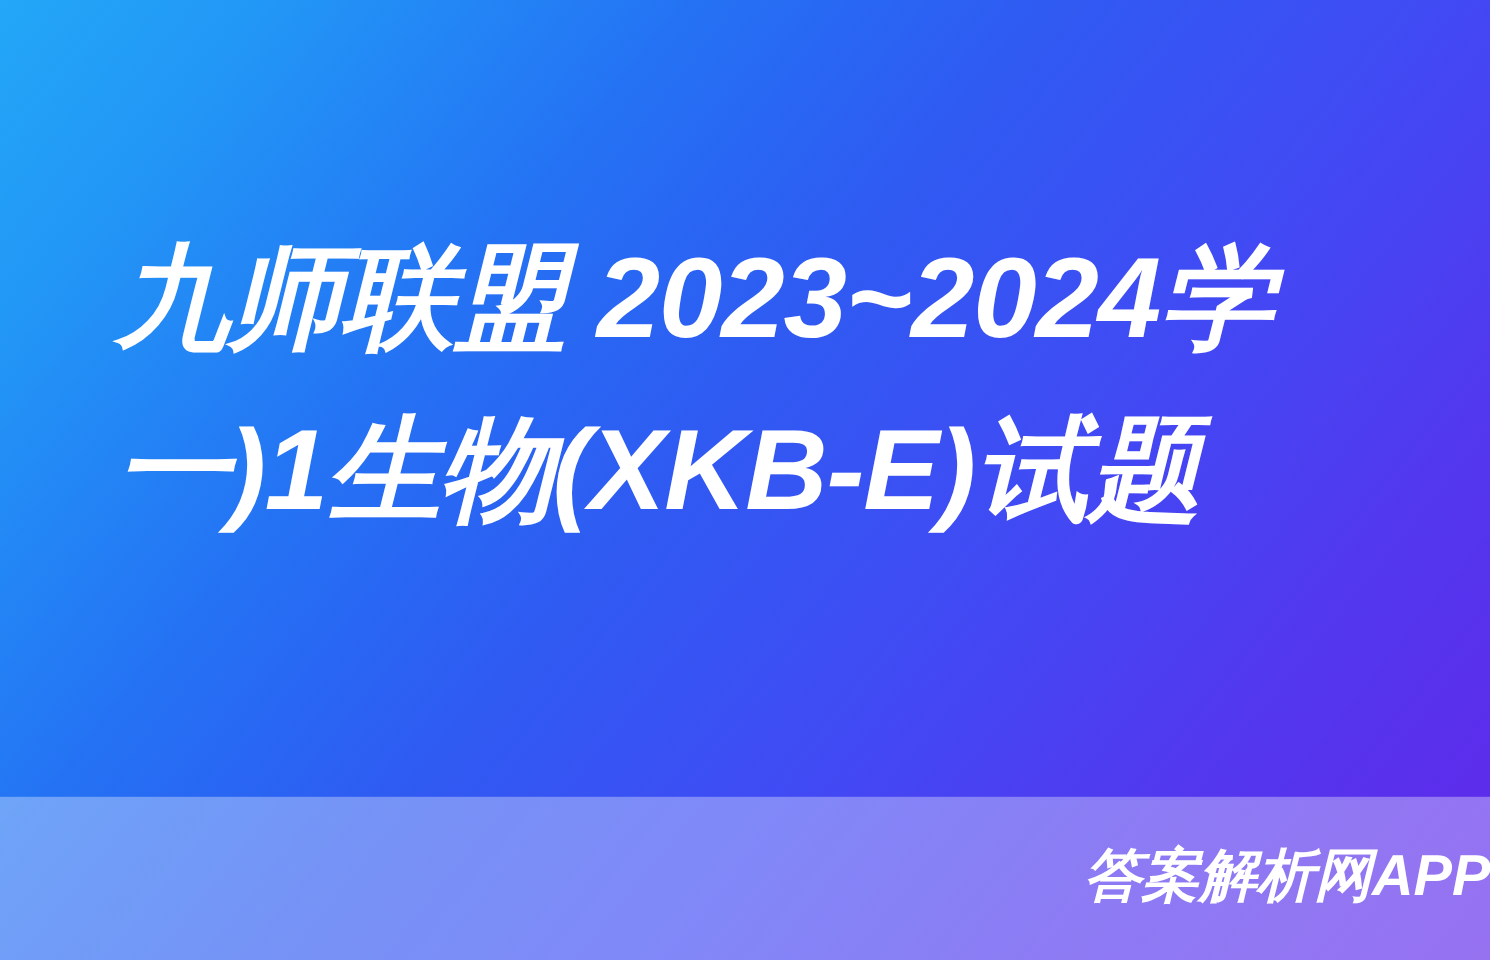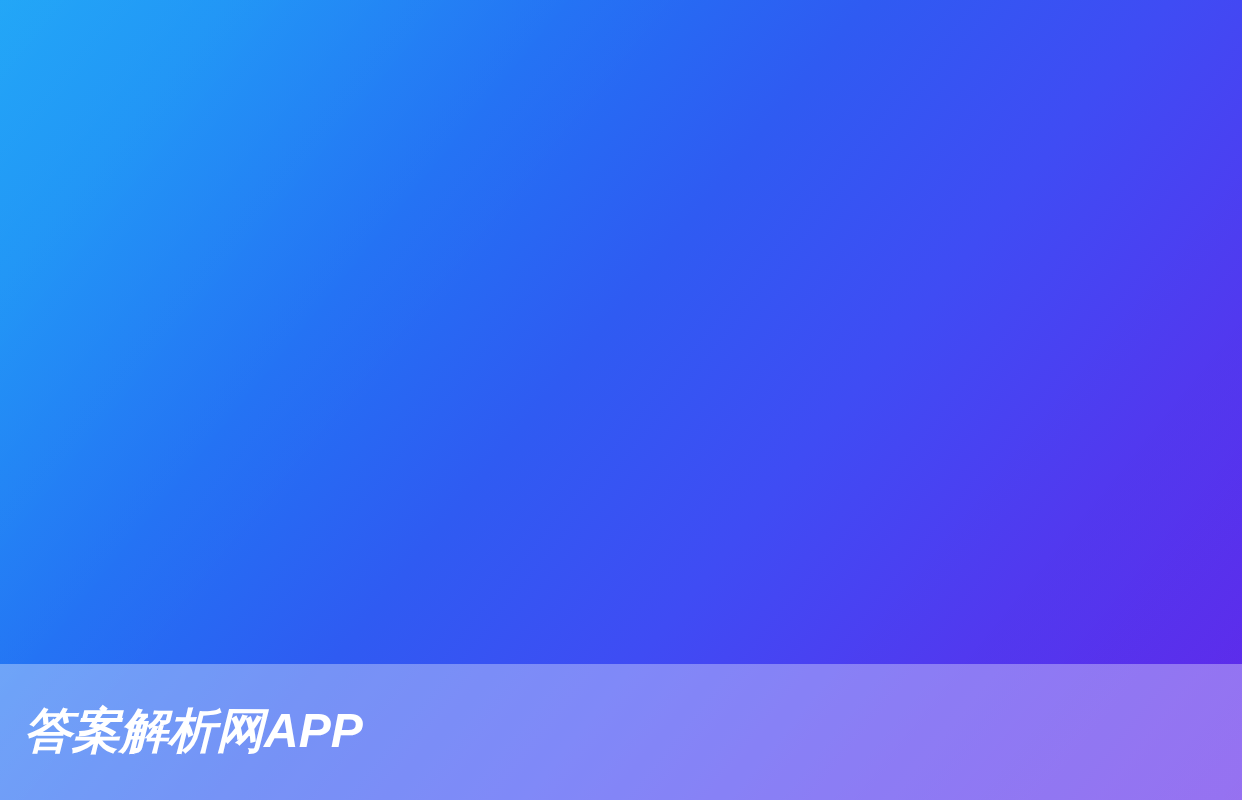--- a/index.html
+++ b/index.html
@@ -76,38 +76,40 @@
     height: 136px;
     background: rgba(255, 255, 255, 0.34);
     z-index: 4;
   }
 
   .footer-watermark {
     position: absolute;
     left: 0;
     right: 0;
     top: 702px;
-    text-align: left;
+    text-align: right;
     color: #ffffff;
     font-family: "Liberation Sans", "DejaVu Sans", sans-serif;
     font-size: 48px;
     line-height: 58px;
     font-weight: 700;
     font-style: italic;
     letter-spacing: 0px;
     white-space: nowrap;
     z-index: 5;
     margin-left: 24px;
   }
 </style>
 </head>
 <body>
 
 <div id="cover">
 
   <div class="title-block">
+    <span class="title-line">九师联盟 2023~2024学</span>
+    <span class="title-line">一)1生物(XKB-E)试题</span>
   </div>
 
   <div class="footer-band"></div>
 
   <div class="footer-watermark">答案解析网APP</div>
 
 </div>
 
 </body></html>

